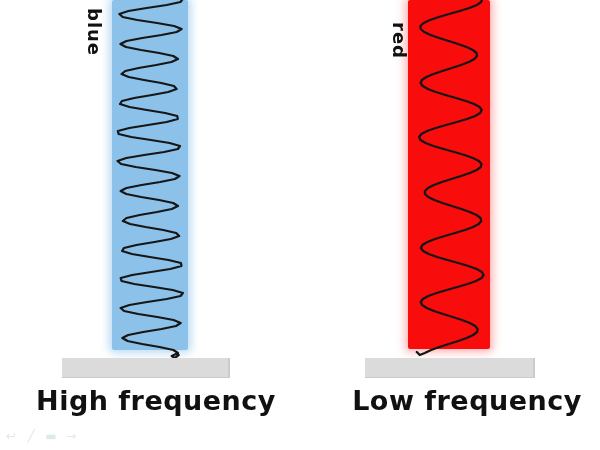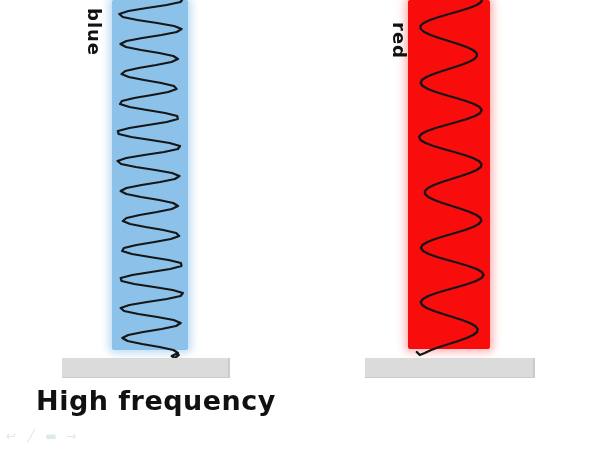--- a/index.html
+++ b/index.html
@@ -45,20 +45,21 @@
   <div class="vlabel blue">blue</div>
   <div class="base left" style="background: rgb(219, 219, 219);"></div>
   <div class="caption left">High frequency</div>
 
   <div class="bar red" style="background: rgb(249, 12, 12); box-shadow: rgba(255, 100, 100, 0.5) 0px 0px 8px 3px;"></div>
   <svg class="wave-svg right" width="120" height="364" viewBox="0 0 120 364">
     <path d="M89.2,-4 L92.1,-1 L91.2,2 L86.8,5 L79.3,8 L69.7,11 L59.1,14 L48.8,17 L40.0,20 L33.6,23 L30.4,26 L30.7,29 L34.2,32 L40.6,35 L49.1,38 L58.7,41 L68.2,44 L76.6,47 L82.9,50 L86.5,53 L87.0,56 L84.4,59 L78.8,62 L71.0,65 L61.8,68 L52.3,71 L43.5,74 L36.4,77 L31.9,80 L30.6,83 L32.7,86 L37.9,89 L45.8,92 L55.5,95 L66.0,98 L75.9,101 L84.1,104 L89.6,107 L91.7,110 L90.2,113 L85.1,116 L77.0,119 L66.9,122 L56.1,125 L45.7,128 L37.1,131 L31.4,134 L29.1,137 L30.5,140 L35.6,143 L43.5,146 L53.5,149 L64.2,152 L74.4,155 L82.9,158 L88.9,161 L91.5,164 L90.8,167 L86.7,170 L79.8,173 L71.0,176 L61.4,179 L52.0,182 L43.9,185 L38.0,188 L34.9,191 L35.0,194 L38.3,197 L44.3,200 L52.5,203 L61.8,206 L71.3,209 L79.8,212 L86.5,215 L90.5,218 L91.3,221 L88.7,224 L83.1,227 L74.9,230 L65.1,233 L54.7,236 L45.1,239 L37.4,242 L32.4,245 L30.9,248 L33.1,251 L38.7,254 L47.1,257 L57.4,260 L68.3,263 L78.4,266 L86.7,269 L91.9,272 L93.6,275 L91.6,278 L86.0,281 L77.6,284 L67.4,287 L56.7,290 L46.6,293 L38.3,296 L32.9,299 L30.7,302 L32.1,305 L36.7,308 L44.0,311 L53.0,314 L62.7,317 L72.0,320 L79.8,323 L85.2,326 L87.7,329 L87.0,332 L83.2,335 L76.7,338 L68.3,341 L58.8,344 L49.4,347 L41.1,350 L34.8,353 l-5,2 l-3,-3" stroke="#161616" stroke-width="2.3"></path>
   </svg>
   <div class="vlabel red">red</div>
   <div class="base right" style="background: rgb(219, 219, 219);"></div>
+  <div class="caption right">Low frequency</div>
 
   <div class="ghost-toolbar" style="color: rgb(222, 233, 233);">
     <span>↩</span>
     <span>╱</span>
     <span>▬</span>
     <span>→</span>
   </div>
 
 </div>
 

